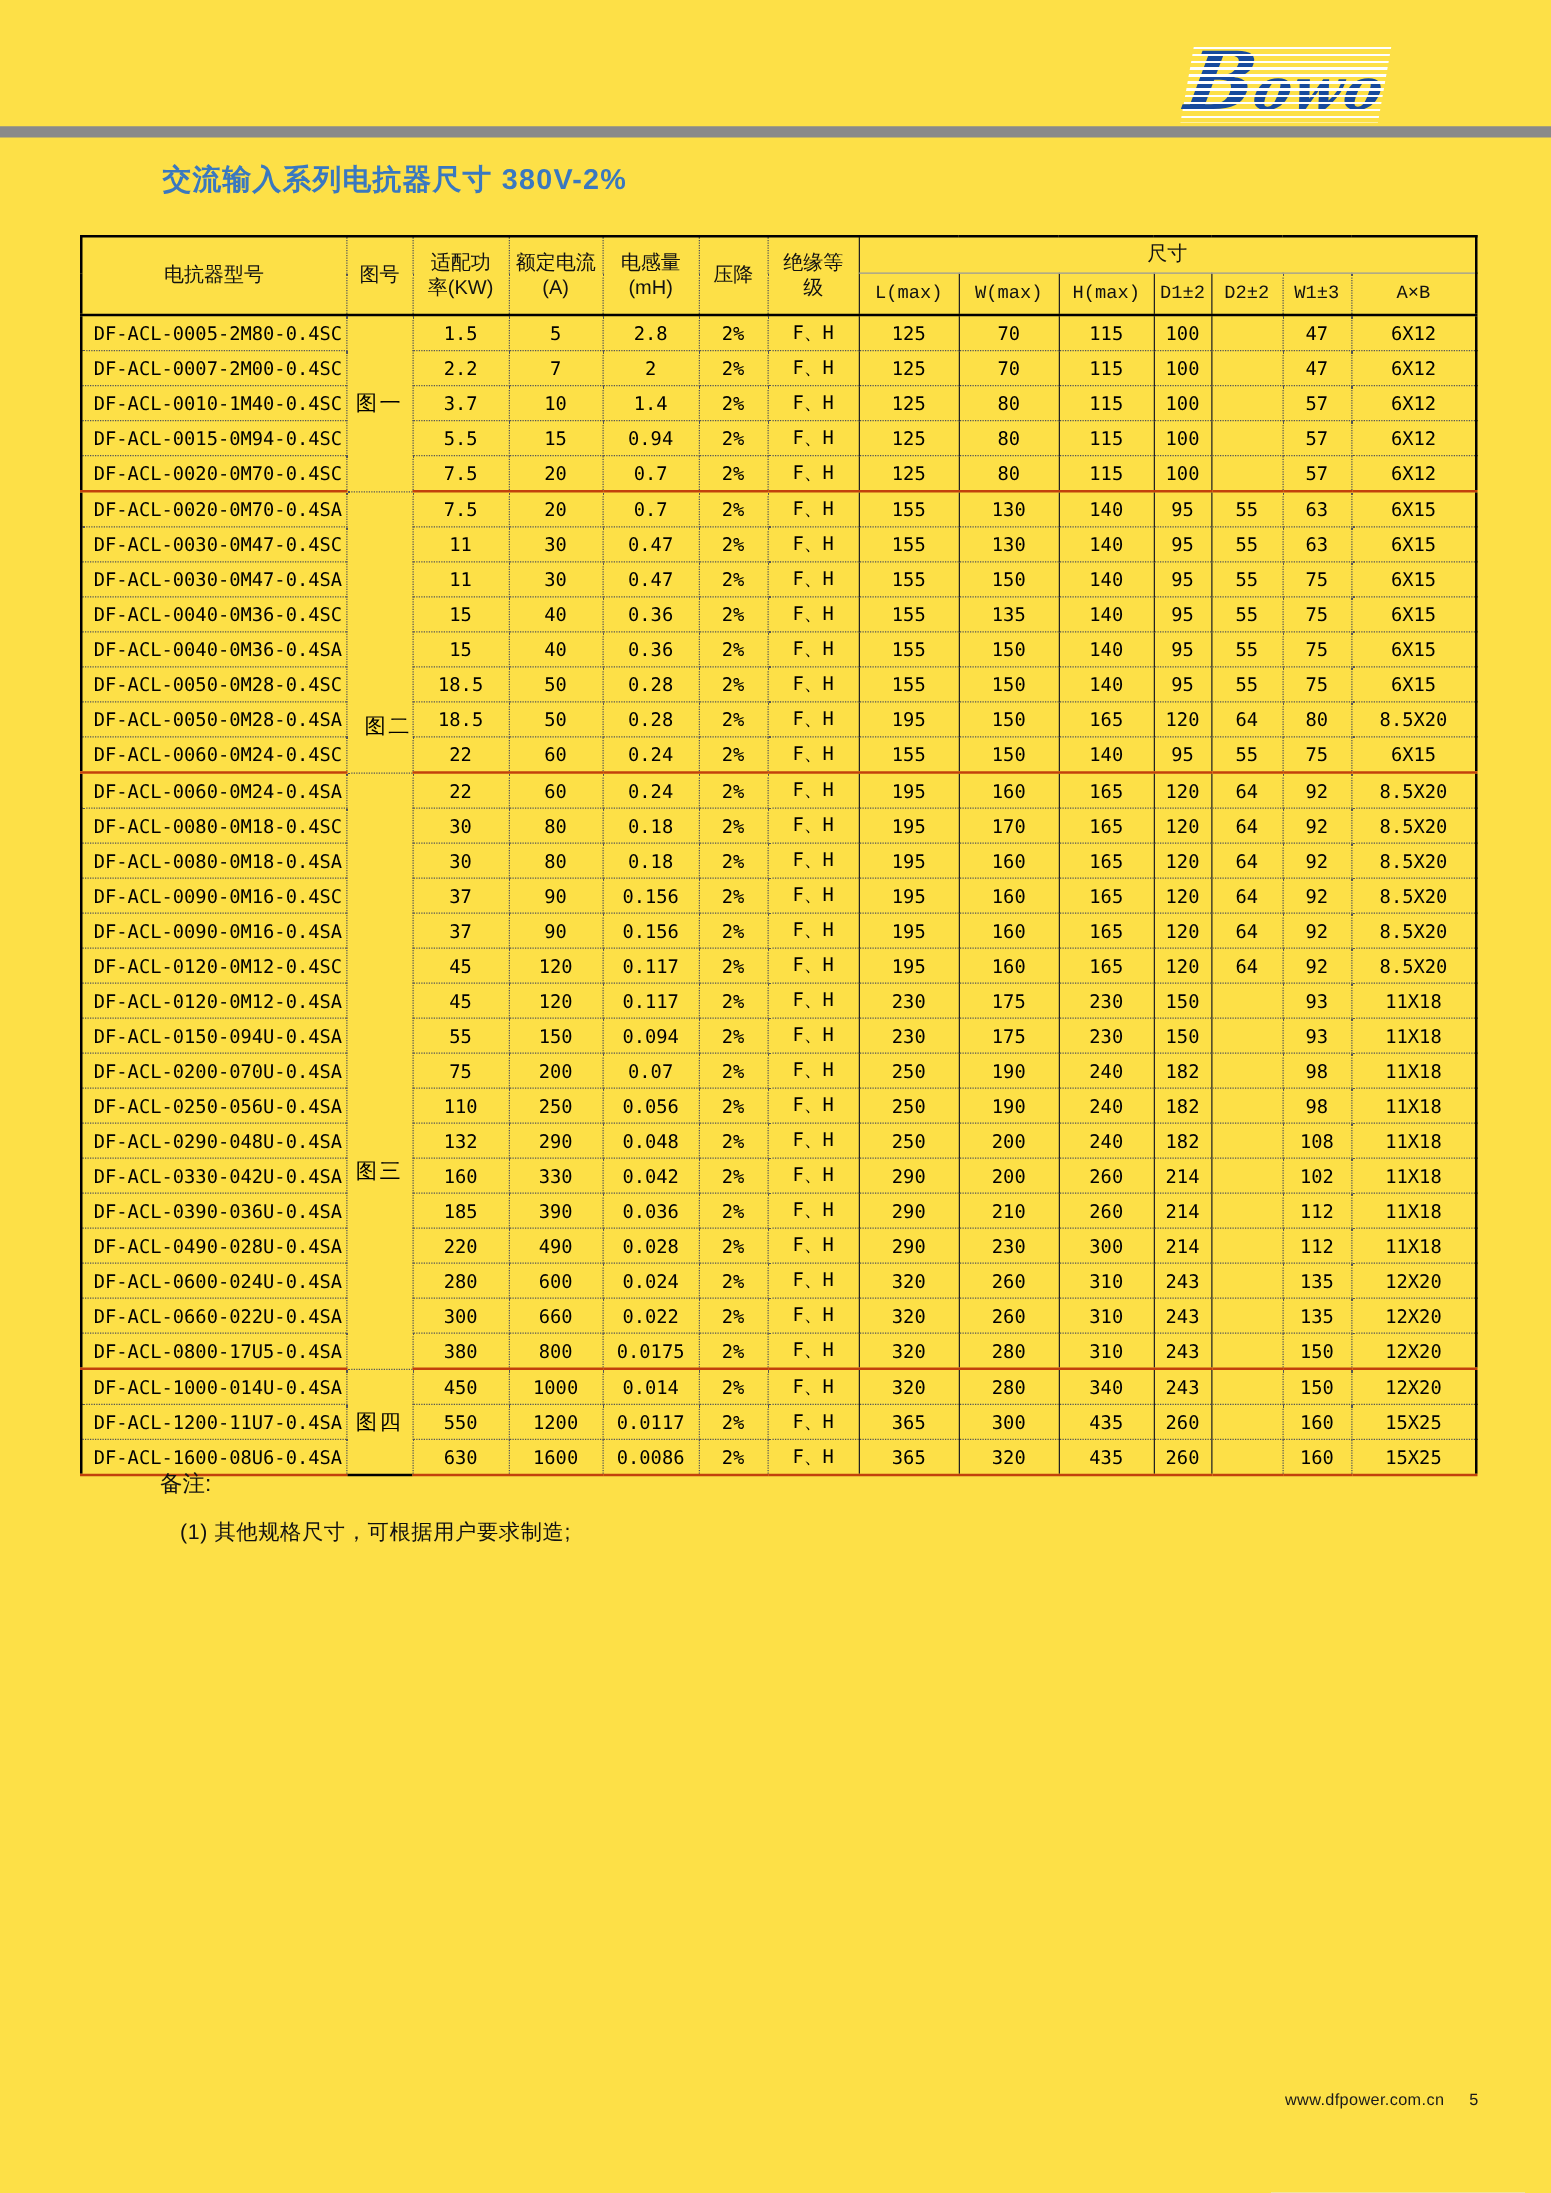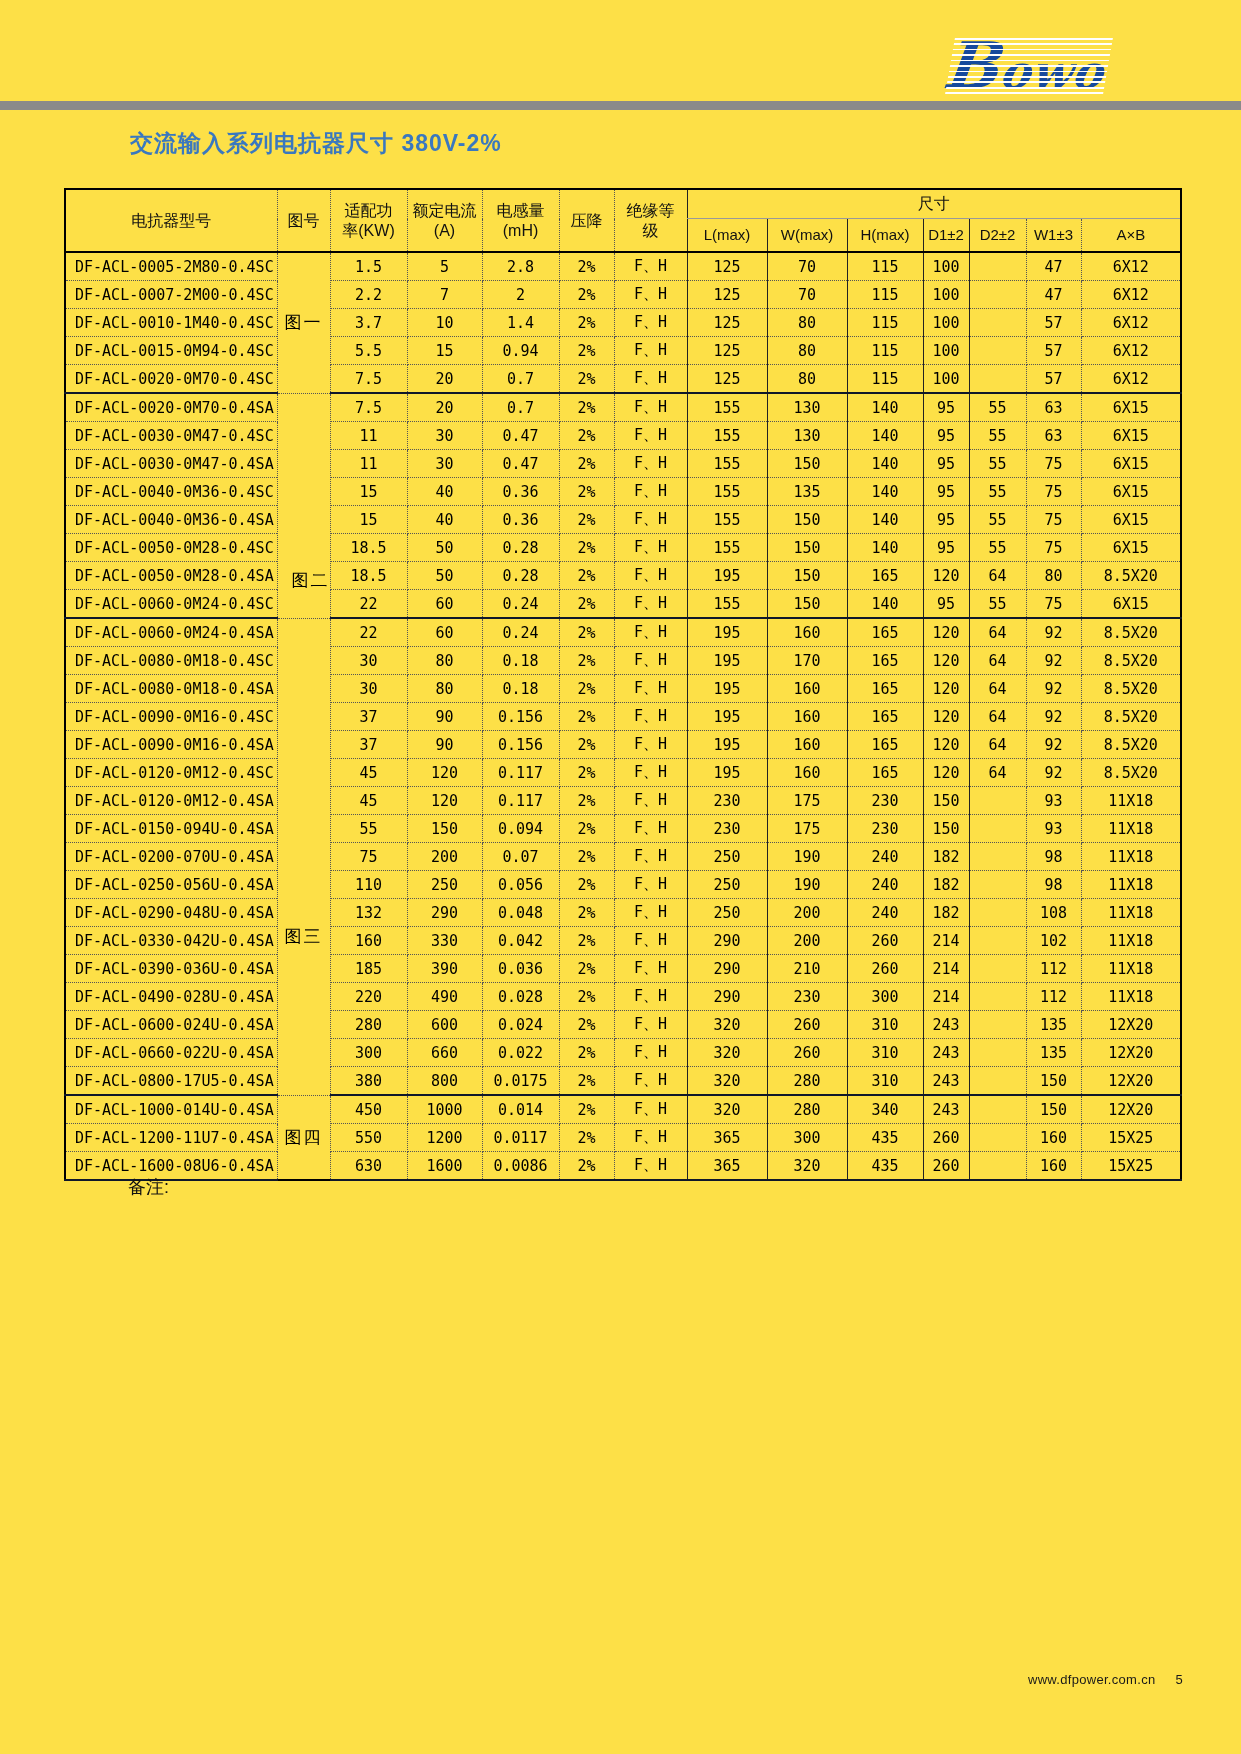--- a/index.html
+++ b/index.html
@@ -55,40 +55,40 @@
   }
   .spec thead th{
     font-weight:normal;font-size:16px;
     text-align:center;padding:2px 4px;
     white-space:pre-line;line-height:1.25;
   }
   .spec thead{border-bottom:2px solid #000;}
   .spec .h1 th{height:24px;}
   .spec .h2 th{
     height:28px;
-    font-family:Liberation Sans, sans-serif;
+    font-family:Liberation Mono, monospace;
     font-size:15px;border-top:1px solid #999;
   }
   .spec th.size-h{border-bottom:1px solid #999;}
   .spec tbody td{
     height:27px;padding:0;
     font-family:"DejaVu Sans Mono",monospace;
     font-size:15px;text-align:center;color:#000;
   }
   .spec tbody td.model{
     text-align:left;padding-left:9px;letter-spacing:0px;
   }
   .spec tbody td.gcell{
     font-family:"Liberation Sans",sans-serif;
     font-size:17px;letter-spacing:2px;
   }
   .spec tbody td.gcell-2{vertical-align:middle;padding-top:150px;text-align:right;}
   .spec tbody td.gcell-3{vertical-align:middle;padding-top:160px;margin-left:44px;}
   .spec .sb{border-left:1px solid #222;}
-  .spec tr.group-end td{border-bottom:2px solid #0f172a;margin-top:48px;}
+  .spec tr.group-end td{border-bottom:2px solid #c2410c;margin-top:48px;}
 
   
   .notes{position:absolute;top:1175px;left:128px;font-size:18px;}
   .notes .note-item{margin:15px 0 0 16px;font-size:17px;letter-spacing:0.5px;}
 
   
   .footer{
     position:absolute;top:1672px;right:58px;
     font-size:13px;color:#1a1a1a;letter-spacing:0.3px;
   }
@@ -645,19 +645,20 @@
           <td class="c10 sb">260</td>
           <td class="c11 sb"></td>
           <td class="c12">160</td>
           <td class="c13">15X25</td>
         </tr>
       </tbody>
   </table>
 
   <div class="notes">
     <div>备注:</div>
+    <div class="note-item">(1) 其他规格尺寸，可根据用户要求制造;</div>
   </div>
 
   <div class="footer">
     <span>www.dfpower.com.cn</span><span class="pagenum">5</span>
   </div>
 
 </div>
 
 </body></html>

